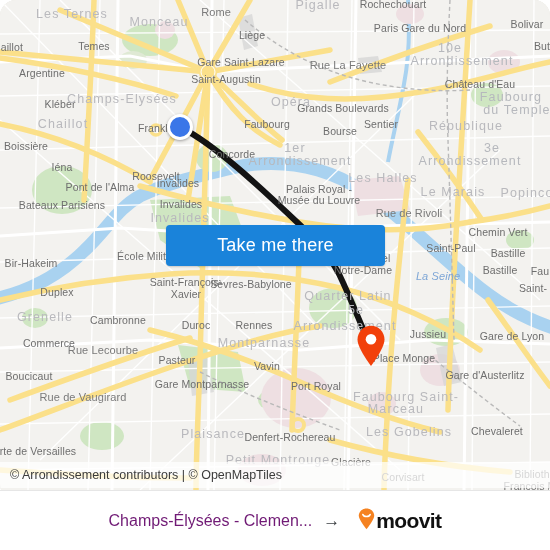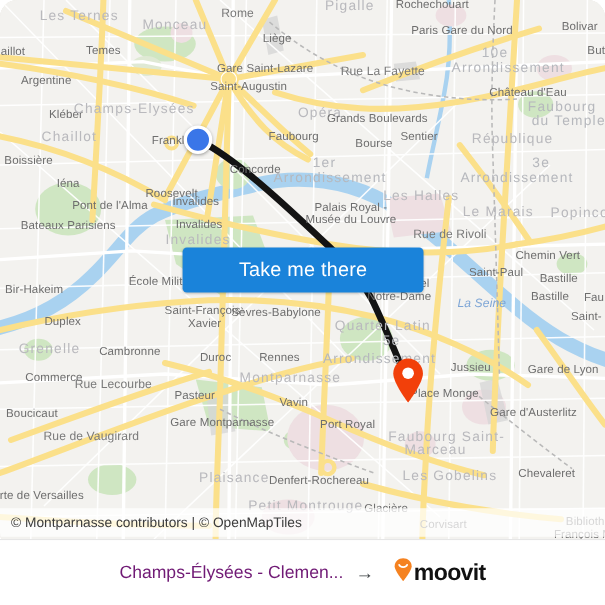--- a/index.html
+++ b/index.html
@@ -353,21 +353,21 @@
       <svg viewBox="0 0 30 42" width="30" height="42" xmlns="http://www.w3.org/2000/svg">
         <path d="M15 41 C15 41 28.5 23.5 28.5 14.6 C28.5 6.9 22.4 0.8 15 0.8
                  C7.6 0.8 1.5 6.9 1.5 14.6 C1.5 23.5 15 41 15 41 Z" fill="#f2400a"></path>
         <circle cx="15" cy="14.3" r="5.3" fill="#ffffff"></circle>
       </svg>
     </div>
 
     <button id="cta">Take me there</button>
 
     <div id="attribution">
-      <span>© Montparnasse contributors | © OpenMapTiles</span>
+      <span>© Arrondissement contributors | © OpenMapTiles</span>
     </div>
   </div>
 
   <div id="footer">
     <span class="fz">Champs-Élysées - Clemen...</span>
     <span id="route-arrow">→</span>
     <span id="moovit-logo">
       <span>
         <svg viewBox="0 0 22 28" width="17" height="22" xmlns="http://www.w3.org/2000/svg">
           <path d="M11 27.3 C11 27.3 21 15.2 21 9.8 C21 4.5 16.5 0.4 11 0.4

